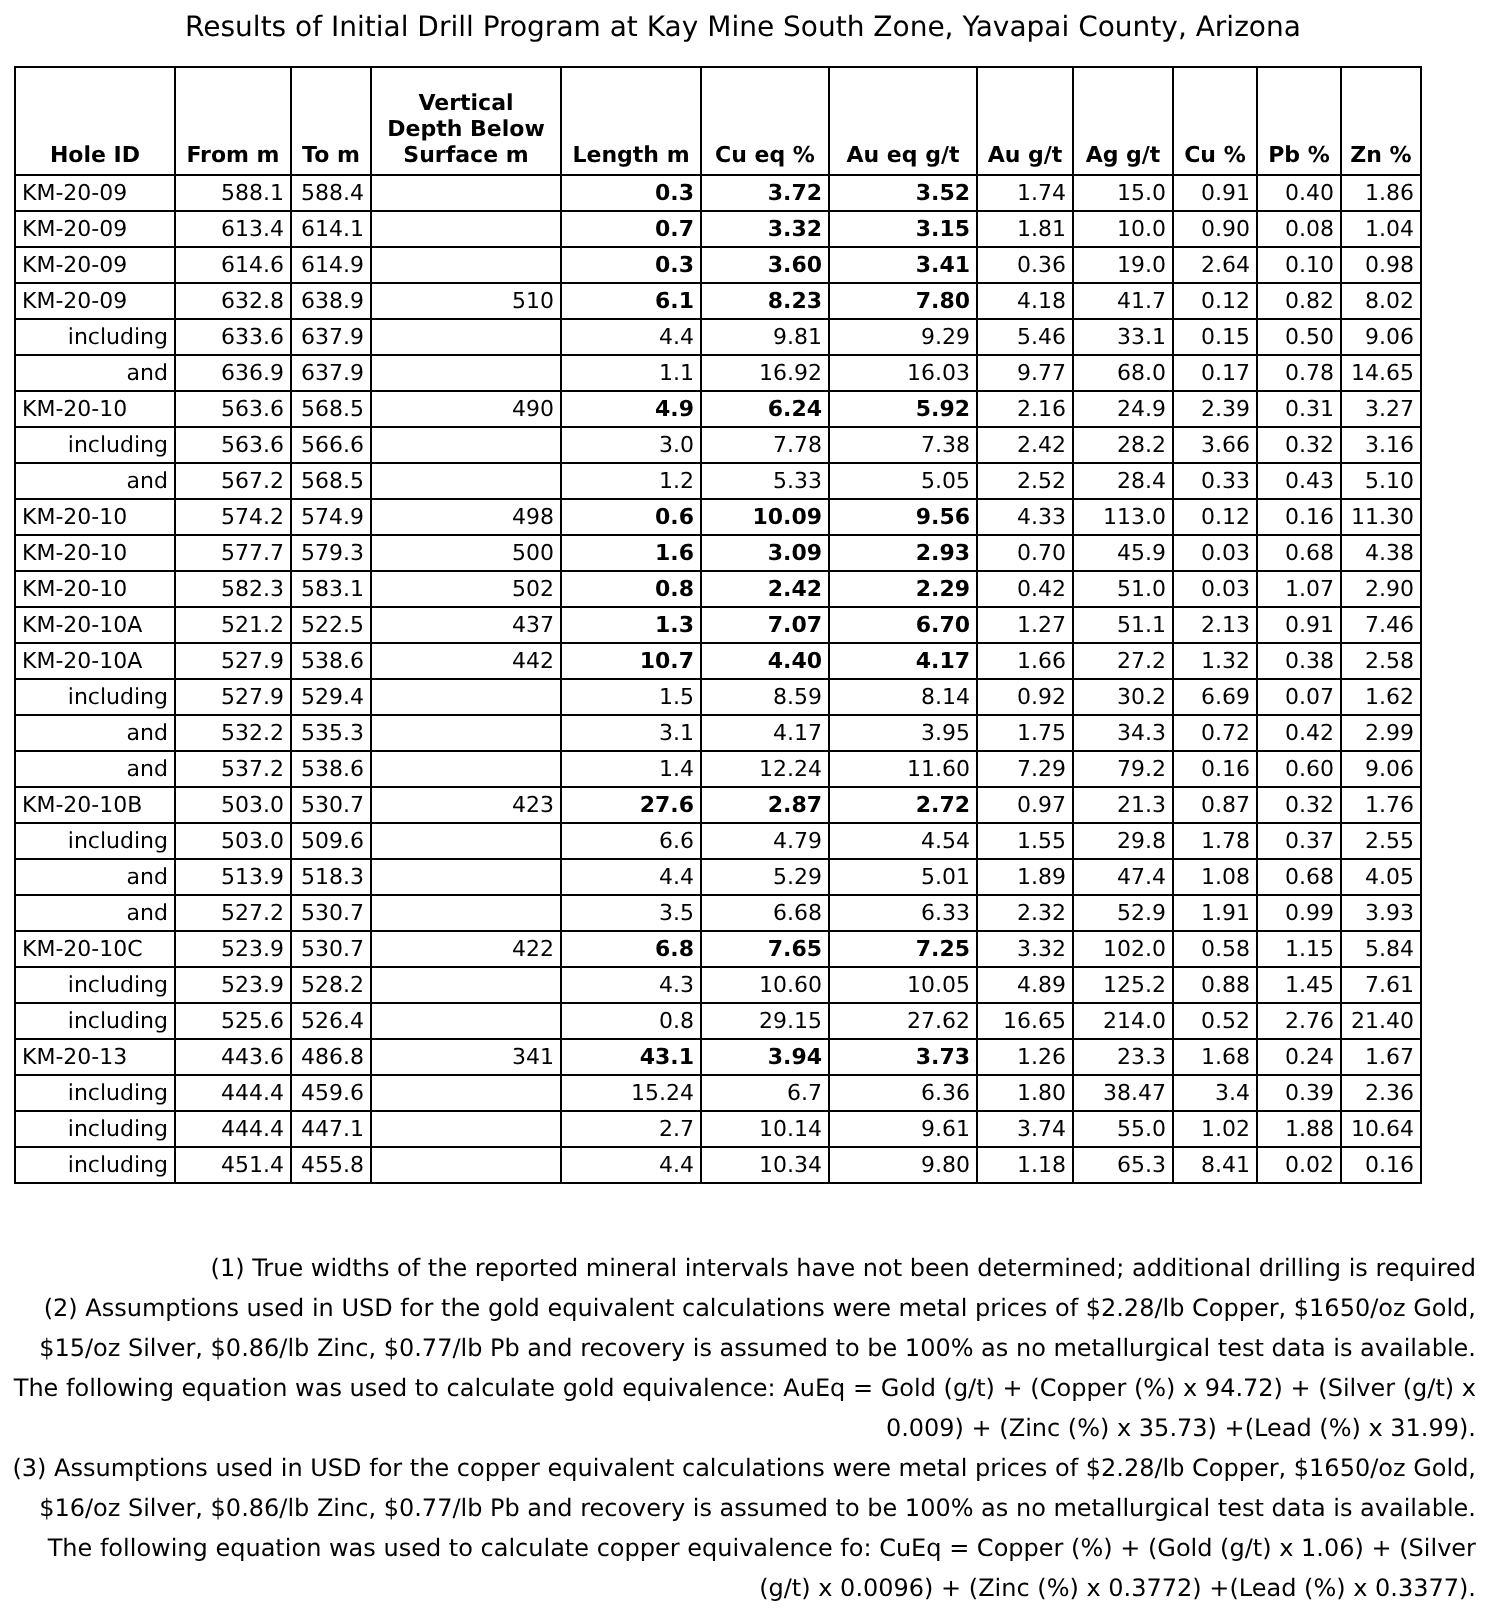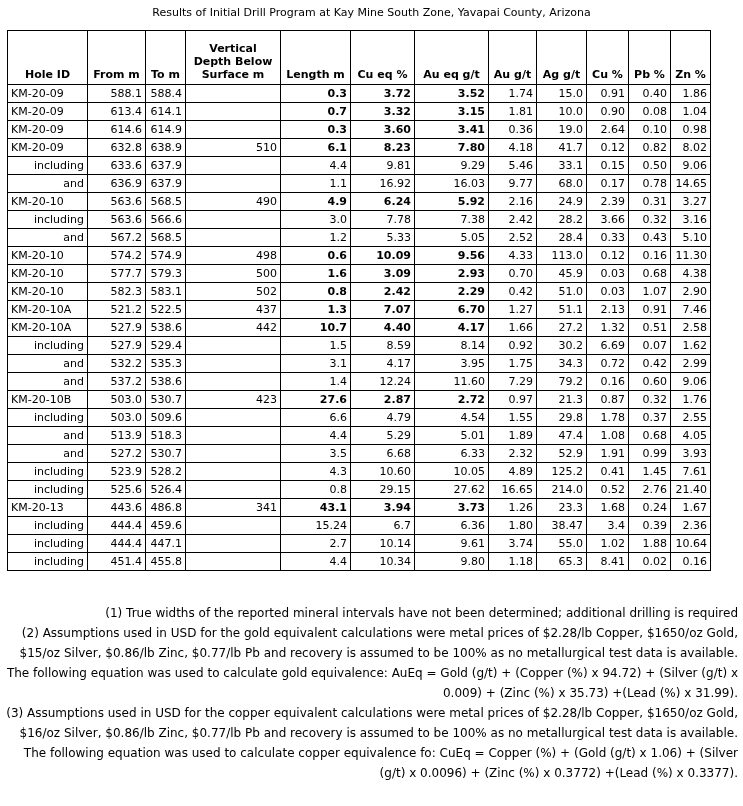--- a/index.html
+++ b/index.html
@@ -4,21 +4,21 @@
 <style>
   html, body { margin: 0; padding: 0; }
   body {
     width: 743px;
     height: 806px;
     background: #ffffff;
     color: #000000;
     font-family: "DejaVu Sans", "Liberation Sans", sans-serif;
   }
   .title {
-    font-size: 11px;
+    font-size: 14px;
     text-align: center;
     padding-top: 6px;
     white-space: nowrap;
   }
   table {
     border-collapse: collapse;
     table-layout: fixed;
     margin: 11px 0 0 7px;
     border: 1px solid #000;
   }
@@ -294,21 +294,21 @@
         <td class="id-hole">KM-20-10A</td>
         <td>527.9</td>
         <td>538.6</td>
         <td>442</td>
         <td class="b">10.7</td>
         <td class="b">4.40</td>
         <td class="b">4.17</td>
         <td>1.66</td>
         <td>27.2</td>
         <td>1.32</td>
-        <td>0.51</td>
+        <td>0.38</td>
         <td>2.58</td>
       </tr>
       <tr class="sub">
         <td class="id-sub">including</td>
         <td>527.9</td>
         <td>529.4</td>
         <td></td>
         <td>1.5</td>
         <td>8.59</td>
         <td>8.14</td>
@@ -395,31 +395,45 @@
         <td></td>
         <td>3.5</td>
         <td>6.68</td>
         <td>6.33</td>
         <td>2.32</td>
         <td>52.9</td>
         <td>1.91</td>
         <td>0.99</td>
         <td>3.93</td>
       </tr>
+      <tr class="hole">
+        <td class="id-hole">KM-20-10C</td>
+        <td>523.9</td>
+        <td>530.7</td>
+        <td>422</td>
+        <td class="b">6.8</td>
+        <td class="b">7.65</td>
+        <td class="b">7.25</td>
+        <td>3.32</td>
+        <td>102.0</td>
+        <td>0.58</td>
+        <td>1.15</td>
+        <td>5.84</td>
+      </tr>
       <tr class="sub">
         <td class="id-sub">including</td>
         <td>523.9</td>
         <td>528.2</td>
         <td></td>
         <td>4.3</td>
         <td>10.60</td>
         <td>10.05</td>
         <td>4.89</td>
         <td>125.2</td>
-        <td>0.41</td>
+        <td>0.88</td>
         <td>1.45</td>
         <td>7.61</td>
       </tr>
       <tr class="sub">
         <td class="id-sub">including</td>
         <td>525.6</td>
         <td>526.4</td>
         <td></td>
         <td>0.8</td>
         <td>29.15</td>

